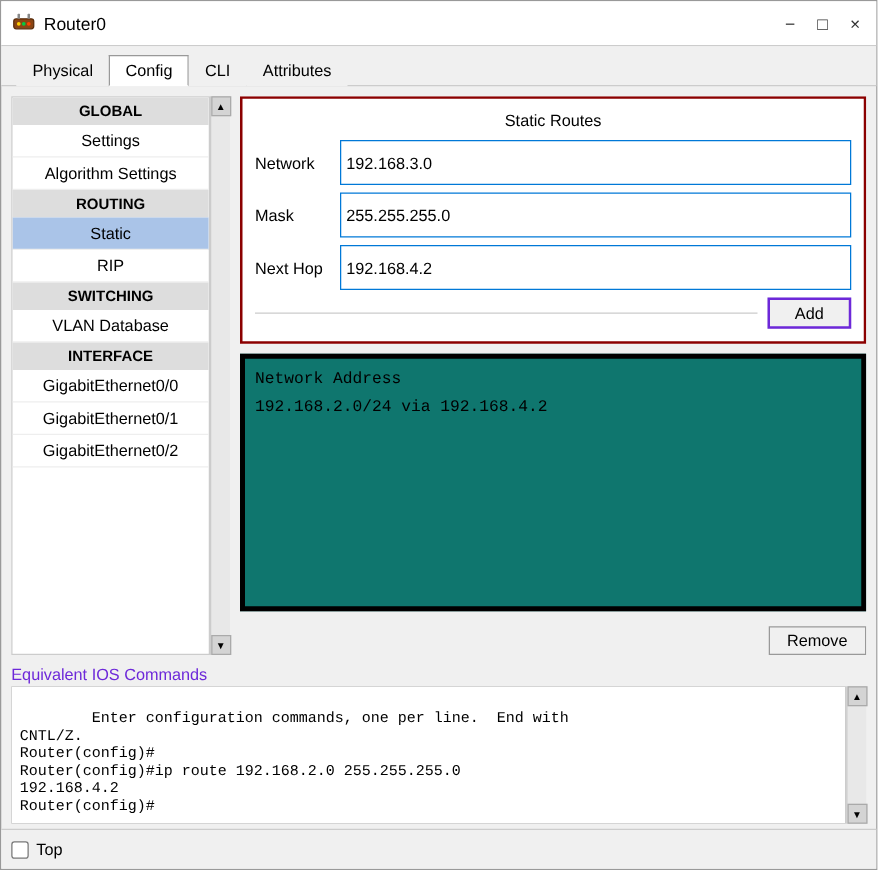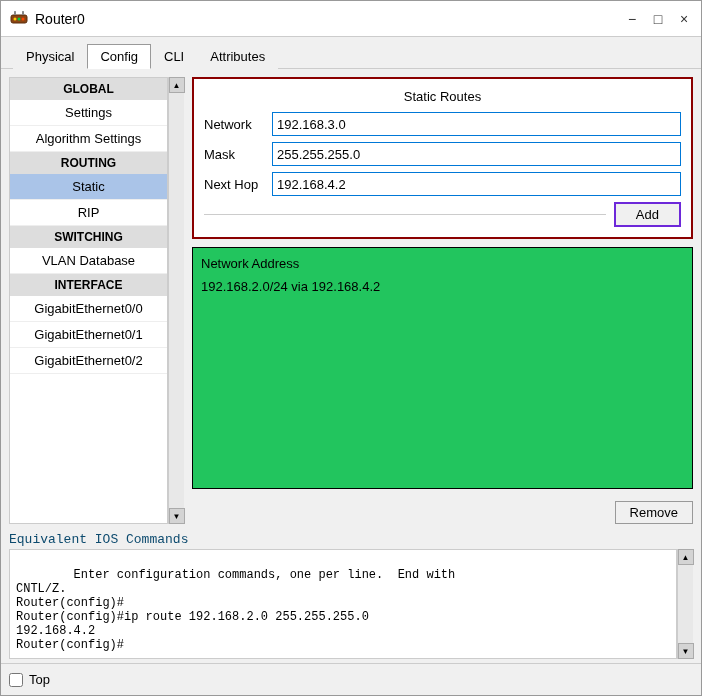--- a/index.html
+++ b/index.html
@@ -132,21 +132,21 @@
       width: 68px;
       font-size: 13px;
       color: #000;
       flex-shrink: 0;
     }
     .form-input {
       flex: 1;
       border: 1px solid #0078d7;
       padding: 2px 4px;
       font-size: 13px;
-      height: 24px;
+      height: 36px;
       outline: none;
     }
     .form-divider-row {
       display: flex;
       align-items: center;
       gap: 8px;
       margin-top: 4px;
     }
     .form-divider {
       flex: 1;
@@ -154,26 +154,27 @@
       background: #ccc;
     }
     .add-btn {
       padding: 3px 20px;
       background: #f0f0f0;
       border: 2px solid #6d28d9;
       cursor: pointer;
       font-size: 13px;
     }
     .network-address-box {
-      border: 1px solid #000000;
-      background: #22c55e;
+      border: 4px solid #000000;
+      background: #0f766e;
       padding: 8px;
       flex: 1;
       display: flex;
       flex-direction: column;
+      font-family: Liberation Mono, monospace;
     }
     .network-address-title {
       font-size: 13px;
       color: #000;
       margin-bottom: 6px;
     }
     .network-address-entry {
       font-size: 13px;
       color: #000;
       padding: 2px 0;
@@ -189,23 +190,22 @@
       border: 1px solid #999;
       cursor: pointer;
       font-size: 13px;
     }
     .bottom-panel {
       flex-shrink: 0;
       padding: 0 8px 4px 8px;
     }
     .ios-label {
       font-size: 13px;
-      color: #0c4a6e;
+      color: #6d28d9;
       margin-bottom: 2px;
-      font-family: Liberation Mono, monospace;
     }
     .ios-console {
       background: #fff;
       border: 1px solid #ccc;
       font-family: "Courier New", monospace;
       font-size: 12px;
       padding: 4px 6px;
       height: 110px;
       overflow-y: scroll;
       color: #000;

